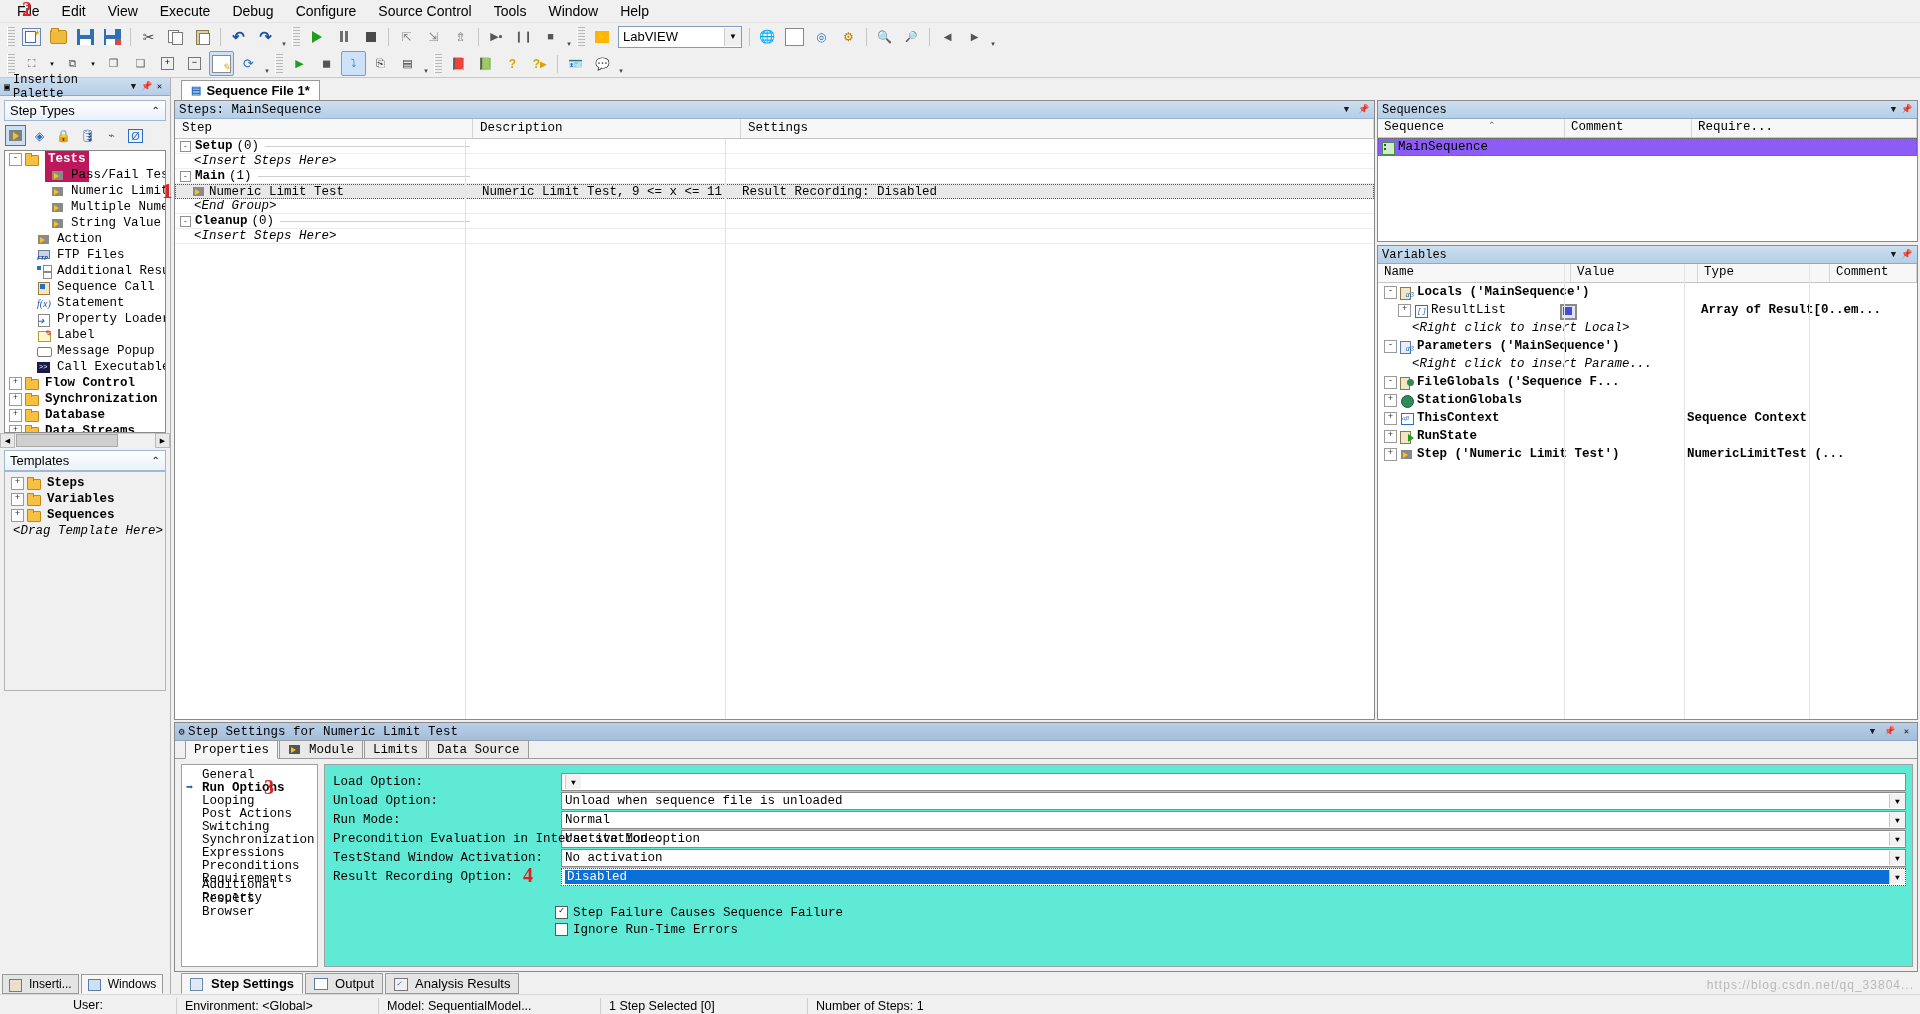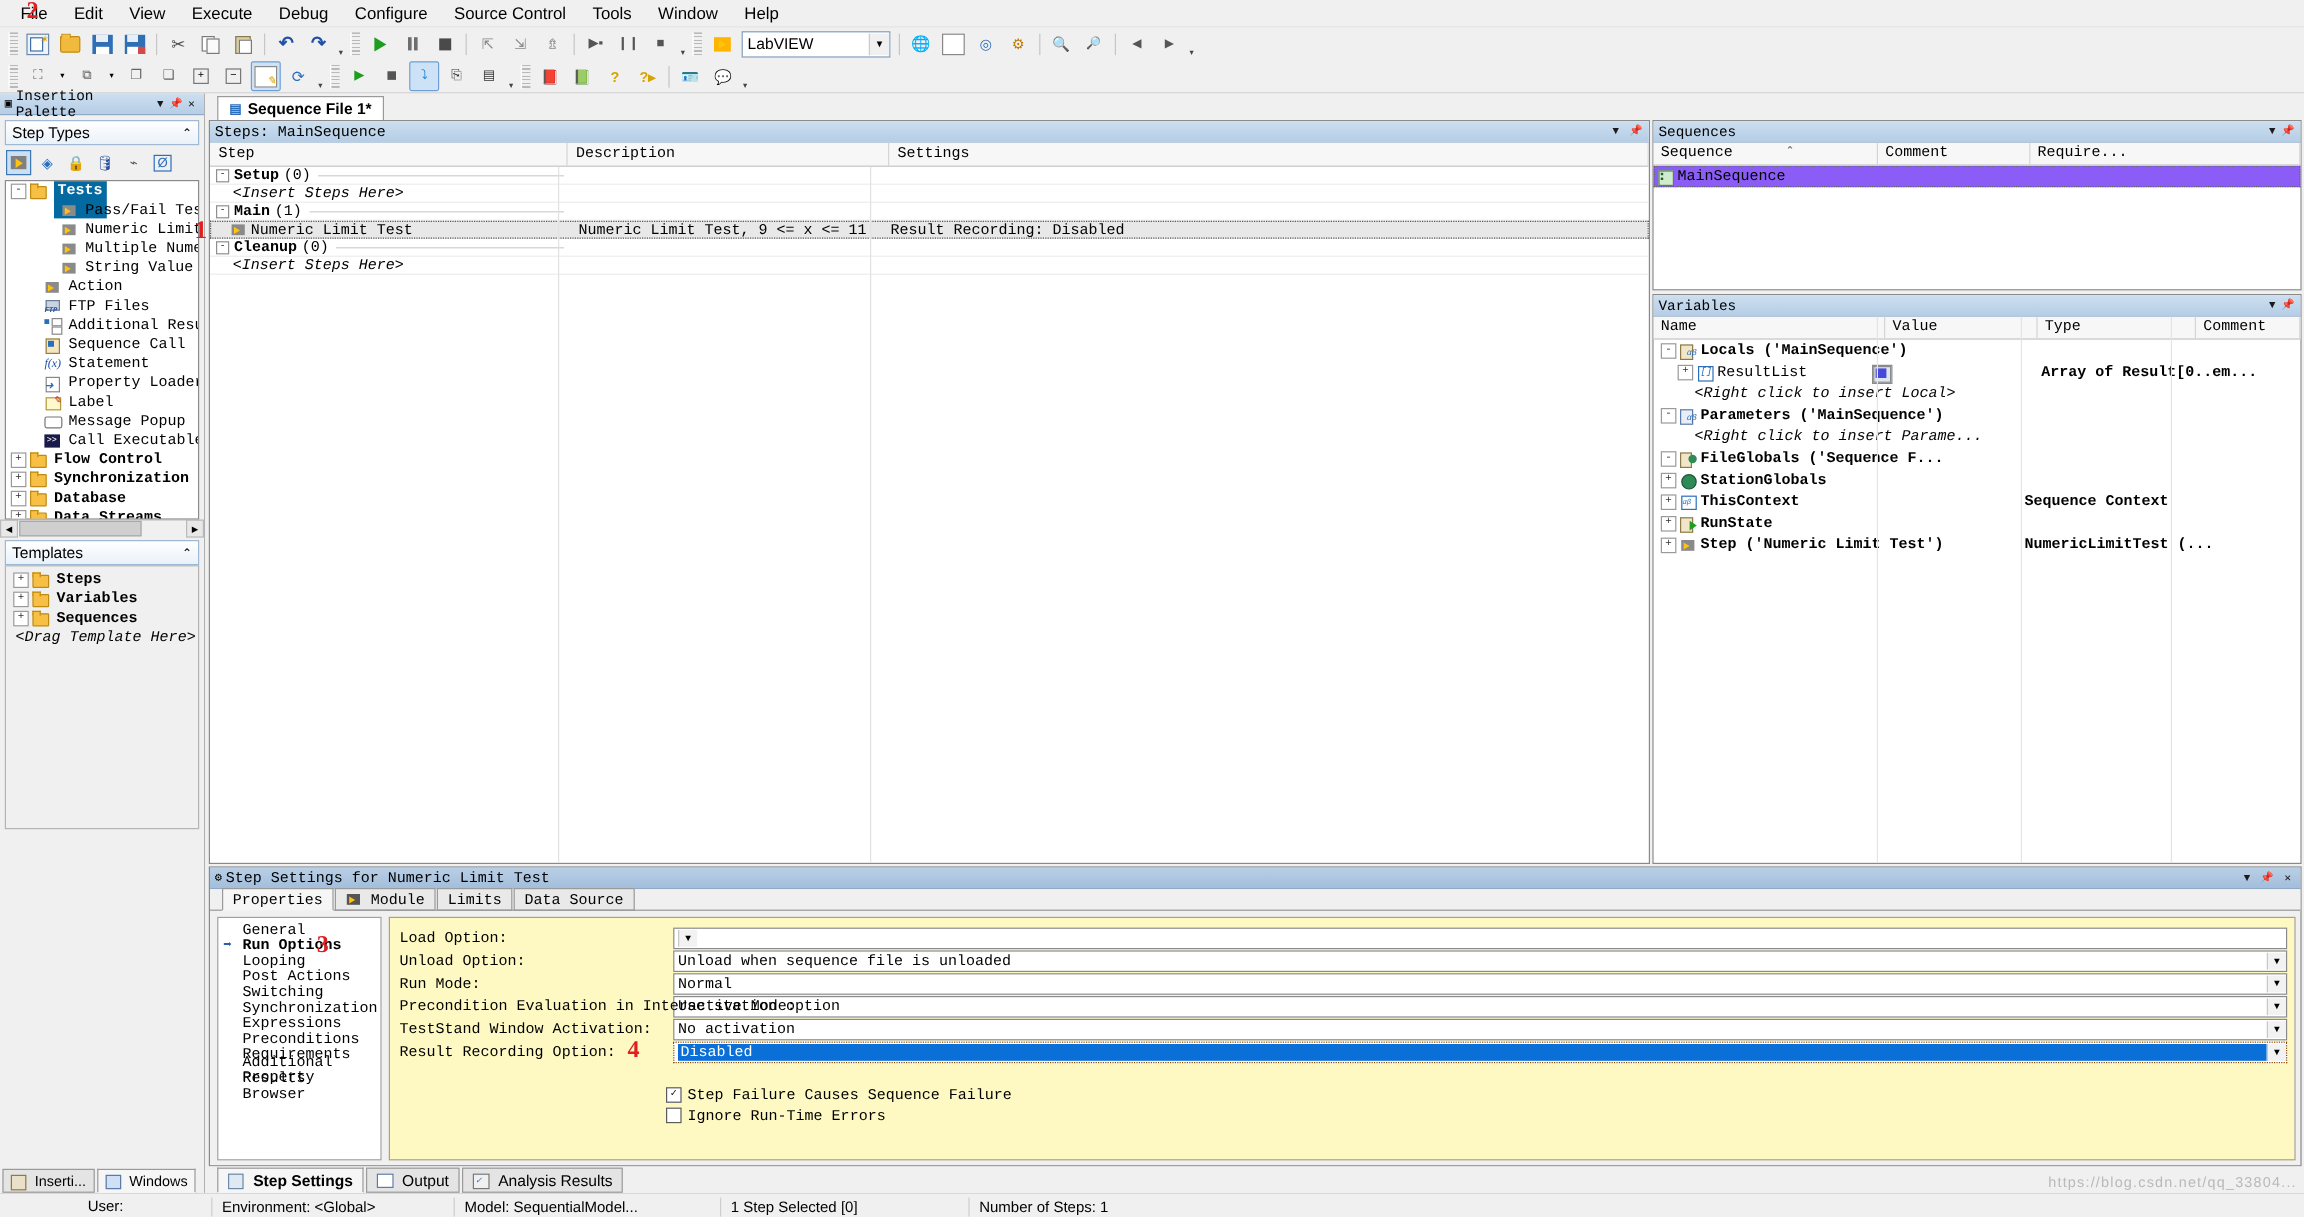--- a/index.html
+++ b/index.html
@@ -51,21 +51,21 @@
   .palrow{display:flex;gap:3px;padding:4px 5px;}
   .palbtn{width:19px;height:19px;border:1px solid transparent;display:flex;align-items:center;justify-content:center;}
   .palbtn.sel{border:1px solid #3c78b4;background:#cbe0f5;}
   #steptree{flex:1;margin:0 4px 0 4px;background:#fff;border:1px solid #8a8a8a;overflow:hidden;position:relative;}
   .tnode{height:16px;display:flex;align-items:center;font-size:12.5px;font-family:"Liberation Mono",monospace;white-space:nowrap;}
   .tnode .exp{width:11px;height:11px;border:1px solid #9a9a9a;background:#fff;font-size:9px;line-height:9px;
     text-align:center;margin-right:3px;color:#333;flex:none;}
   .tnode .sp{width:11px;flex:none;margin-right:3px;}
   .tnode .lbl{margin-left:3px;}
   .tnode.b .lbl{font-weight:bold;}
-  .tnode.selrow .lbl{background:#0369a1;color:#fff;padding:16px 3px;}
+  .tnode.selrow .lbl{background:#be185d;color:#fff;padding:16px 3px;}
   .hsb{height:13px;background:#f0f0f0;border-top:1px solid #d0d0d0;display:flex;align-items:center;}
   .hsb .arrw{width:13px;height:13px;background:#e8e8e8;border:1px solid #b9b9b9;font-size:7px;display:flex;align-items:center;justify-content:center;}
   .hsb .thumb{height:11px;background:#cfcfcf;border:1px solid #a8a8a8;}
   #templates{margin-top:3px;}
   #tmpltree{flex:0 0 auto;height:215px;margin:0 4px;background:#f0f0f0;border:1px solid #b4b4b4;padding-top:3px;}
   .leftbottom{height:22px;display:flex;align-items:flex-end;padding-left:2px;gap:2px;}
   .ltab{height:18px;border:1px solid #9a9a9a;background:#e4e4e4;display:flex;align-items:center;gap:3px;padding:0 6px;font-size:12px;}
   .ltab.act{background:#f6f6f6;border-bottom-color:#f6f6f6;}
   
   #center{flex:1;display:flex;flex-direction:column;min-width:0;background:#f0f0f0;}
@@ -104,21 +104,21 @@
     padding:0 4px;font-family:"Liberation Mono",monospace;font-size:12.5px;border-bottom:1px solid #8fa9c4;}
   .sstabs{height:18px;display:flex;align-items:flex-end;padding-left:10px;background:#f0f0f0;}
   .sstab{height:17px;border:1px solid #9a9a9a;background:#e9e9e9;display:flex;align-items:center;gap:4px;
     padding:0 8px;font-family:"Liberation Mono",monospace;font-size:12.5px;margin-right:1px;}
   .sstab.act{background:#f6f6f6;border-bottom-color:#f6f6f6;position:relative;z-index:2;}
   .ssbody{flex:1;display:flex;padding:4px 4px 4px 6px;gap:6px;min-height:0;}
   #catlist{width:135px;background:#fff;border:1px solid #a0a0a0;padding:3px 0;}
   .cat{height:13px;display:flex;align-items:center;font-family:"Liberation Mono",monospace;font-size:12.5px;padding-left:20px;position:relative;}
   .cat.act{font-weight:bold;}
   .cat .arrowi{position:absolute;left:4px;color:#2f5fa8;font-size:12px;}
-  #form{flex:1;background:#fef9c3;border:1px solid #a0a0a0;padding:8px 6px 0 8px;min-width:0;}
+  #form{flex:1;background:#5eead4;border:1px solid #a0a0a0;padding:8px 6px 0 8px;min-width:0;}
   .frow{display:flex;align-items:center;height:18px;margin-bottom:1px;}
   .flab{width:228px;font-family:"Liberation Mono",monospace;font-size:12.5px;white-space:nowrap;}
   .fctl{flex:1;height:16px;border:1px solid #8a8a8a;background:#fff;display:flex;align-items:center;
     font-family:"Liberation Mono",monospace;font-size:12.5px;padding-left:3px;}
   .fctl .txt{flex:1;white-space:nowrap;overflow:hidden;}
   .fctl .dd{width:15px;height:14px;border-left:1px solid #c8c8c8;background:#f2f2f2;display:flex;align-items:center;justify-content:center;font-size:8px;}
   .fctl.hl{border:1px dotted #8a4a00;}
   .fctl.hl .txt{background:#0a6fd6;color:#fff;padding-left:2px;}
   .chkrow{display:flex;align-items:center;gap:5px;height:17px;font-family:"Liberation Mono",monospace;font-size:12.5px;}
   .cbx{width:11px;height:11px;border:1px solid #5b5b5b;background:#fff;font-size:9px;line-height:9px;text-align:center;color:#000;}
@@ -633,20 +633,27 @@
                   <i style="position:absolute;left:1px;top:2px;width:11px;height:9px;background:#8a8a8a"></i>
                   <i style="position:absolute;left:3px;top:4px;width:0;height:0;border-left:5px solid #ffc20e;border-top:3px solid transparent;border-bottom:3px solid transparent"></i>
                 </span>
                 <span>Numeric Limit Test</span>
               </div>
               <div class="c2">Numeric Limit Test,  9 &lt;= x &lt;= 11</div>
               <div class="c3">Result Recording: Disabled</div>
             </div>
             <div class="grow">
               <div class="c1">
+                <span class="ital" style="margin-left: 14px;">&lt;End Group&gt;</span>
+              </div>
+              <div class="c2"></div>
+              <div class="c3"></div>
+            </div>
+            <div class="grow">
+              <div class="c1">
                 <span class="gexp">-</span>
                 <span class="bold">Cleanup</span>
                 <span style="margin-left: 4px;"> (0)</span>
                 <span class="grpline"></span>
               </div>
               <div class="c2"></div>
               <div class="c3"></div>
             </div>
             <div class="grow">
               <div class="c1">

